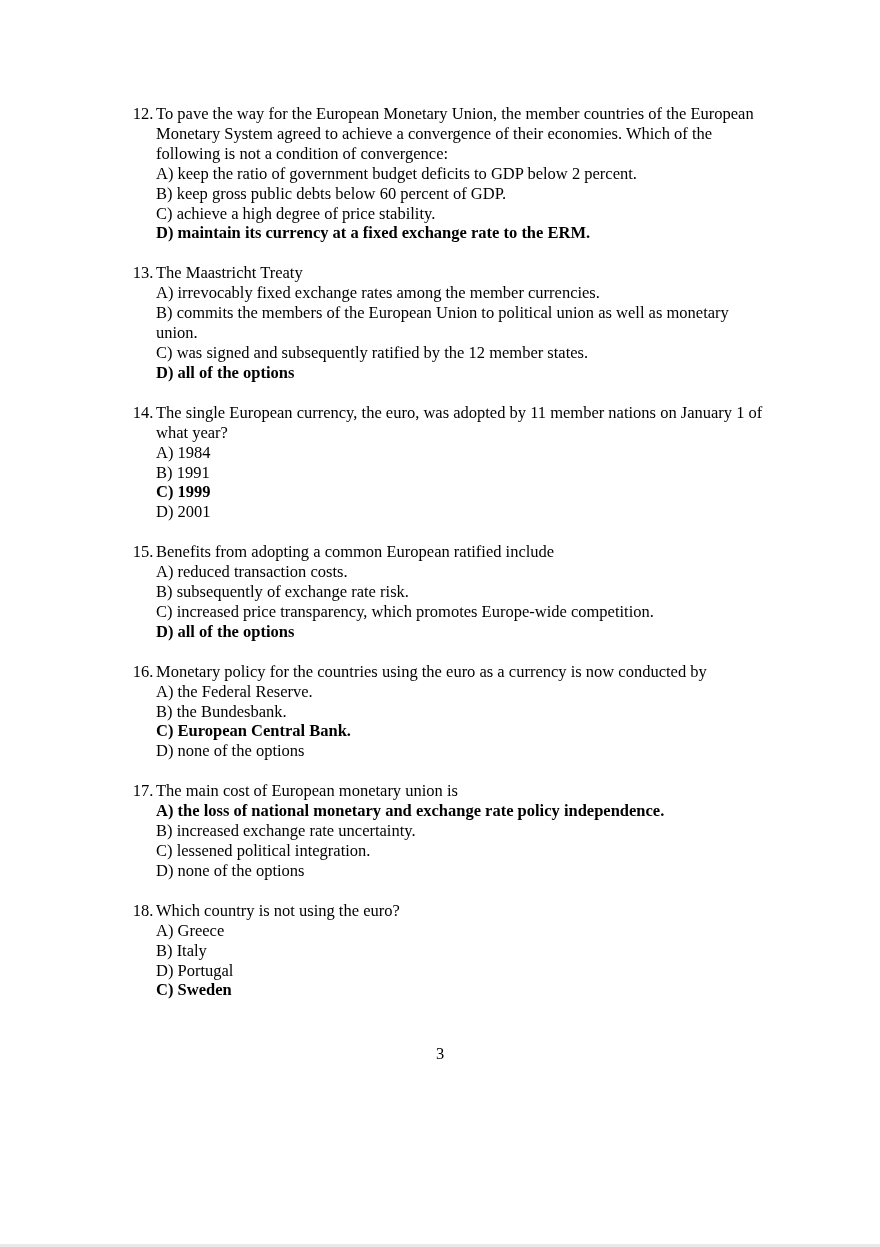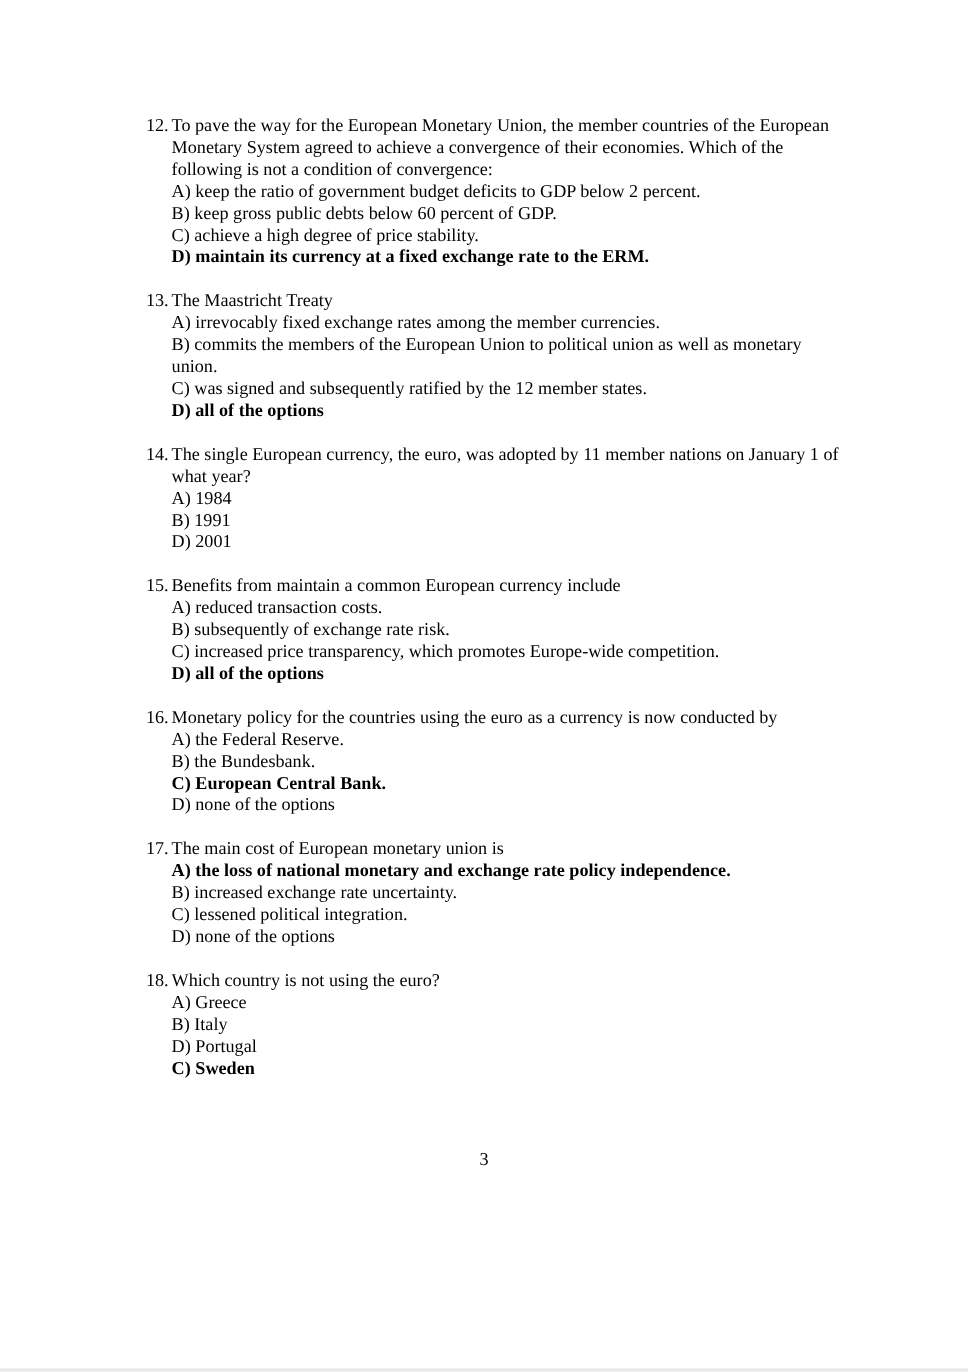--- a/index.html
+++ b/index.html
@@ -57,24 +57,25 @@
         <div class="stem"><span class="qnum">13.</span><span>The Maastricht Treaty</span></div>
         <div class="option">A) irrevocably fixed exchange rates among the member currencies.</div>
         <div class="option">B) commits the members of the European Union to political union as well as monetary union.</div>
         <div class="option">C) was signed and subsequently ratified by the 12 member states.</div>
         <div class="option bold">D) all of the options</div>
       </div>
       <div class="question">
         <div class="stem"><span class="qnum">14.</span><span>The single European currency, the euro, was adopted by 11 member nations on January 1 of what year?</span></div>
         <div class="option">A) 1984</div>
         <div class="option">B) 1991</div>
+        <div class="option bold">C) 1999</div>
         <div class="option">D) 2001</div>
       </div>
       <div class="question">
-        <div class="stem"><span class="qnum">15.</span><span>Benefits from maintain a common European currency include</span></div>
+        <div class="stem"><span class="qnum">15.</span><span>Benefits from adopting a common European ratified include</span></div>
         <div class="option">A) reduced transaction costs.</div>
         <div class="option">B) subsequently of exchange rate risk.</div>
         <div class="option">C) increased price transparency, which promotes Europe-wide competition.</div>
         <div class="option bold">D) all of the options</div>
       </div>
       <div class="question">
         <div class="stem"><span class="qnum">16.</span><span>Monetary policy for the countries using the euro as a currency is now conducted by</span></div>
         <div class="option">A) the Federal Reserve.</div>
         <div class="option">B) the Bundesbank.</div>
         <div class="option bold">C) European Central Bank.</div>

